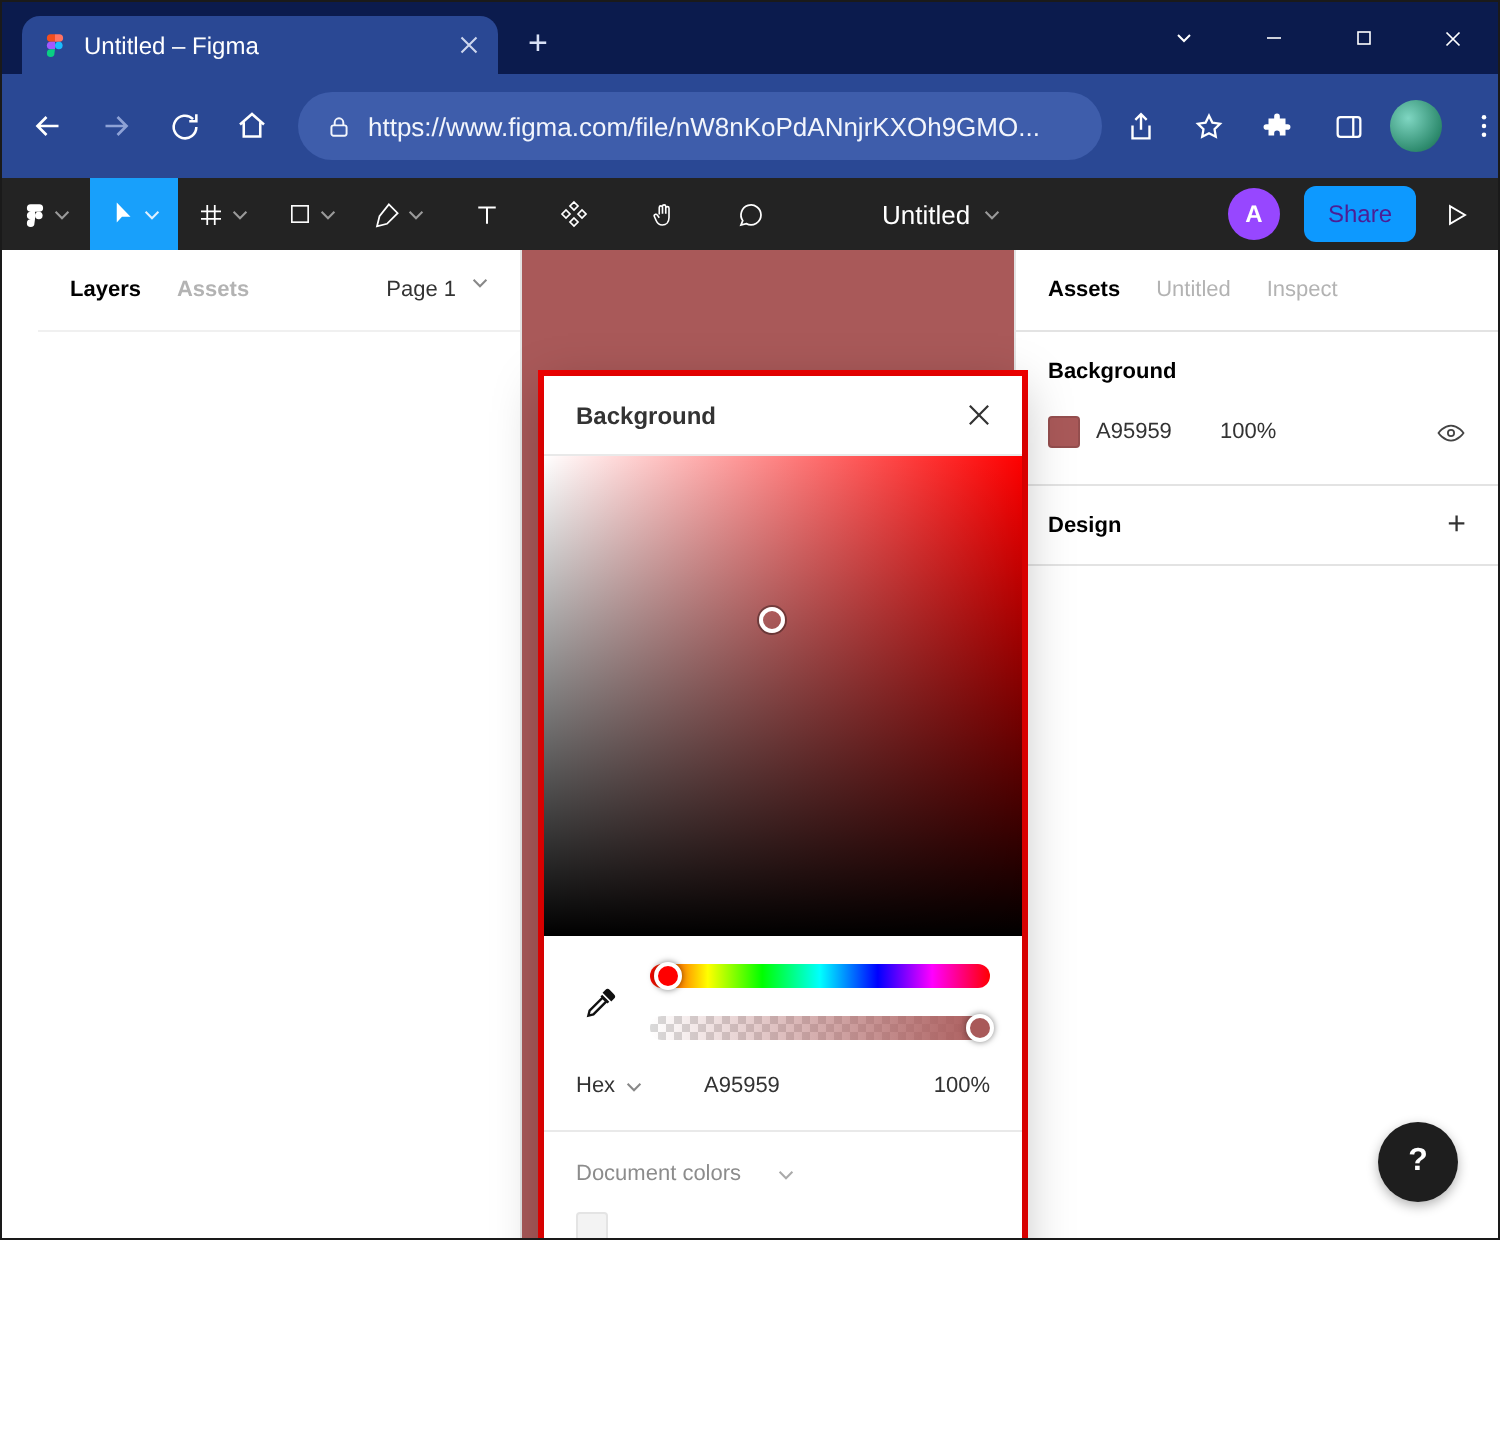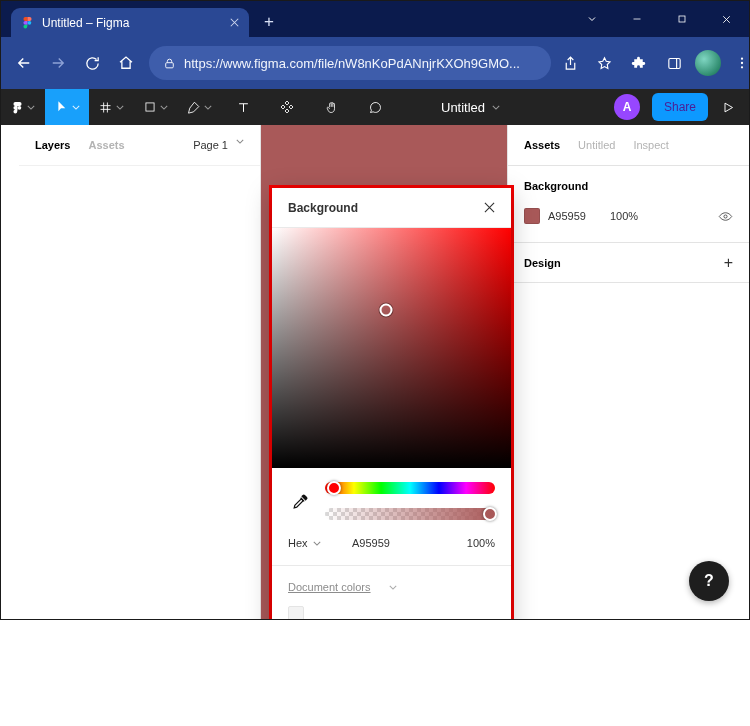--- a/index.html
+++ b/index.html
@@ -75,21 +75,21 @@
       linear-gradient(45deg,#d9d9d9 25%,transparent 25%,transparent 75%,#d9d9d9 75%),
       linear-gradient(45deg,#d9d9d9 25%,transparent 25%,transparent 75%,#d9d9d9 75%);
     background-size:auto,8px 8px,8px 8px; background-position:0 0,0 0,4px 4px; }
   .thumb { position:absolute; top:50%; width:14px; height:14px; border-radius:50%; border:2px solid #fff; box-shadow:0 0 3px rgba(0,0,0,.5); transform:translate(-50%,-50%); }
   .hue-thumb { left:5%; background:#f00; }
   .alpha-thumb { left:97%; background:#A95959; }
   .p-hexrow { display:flex; align-items:center; padding:17px 16px 0; color:#333; }
   .p-hexlabel { width:64px; display:flex; align-items:center; gap:5px; }
   .p-opacity { margin-left:auto; }
   .p-divider { height:1px; background:#e9e9e9; margin-top:16px; }
-  .p-doc { padding:15px 16px 0; color:#8c8c8c; display:flex; align-items:center; gap:18px;text-decoration:underline; }
+  .p-doc { padding:15px 16px 0; color:#8c8c8c; display:flex; align-items:center; gap:18px; }
   .p-swatch { width:16px; height:16px; margin:13px 16px 0; background:#f3f3f3; border:1px solid #e4e4e4; border-radius:2px; }
 
   .icon { display:block; }
 </style>
 </head>
 <body>
 
 <div class="window">
 
   <div class="titlebar">

